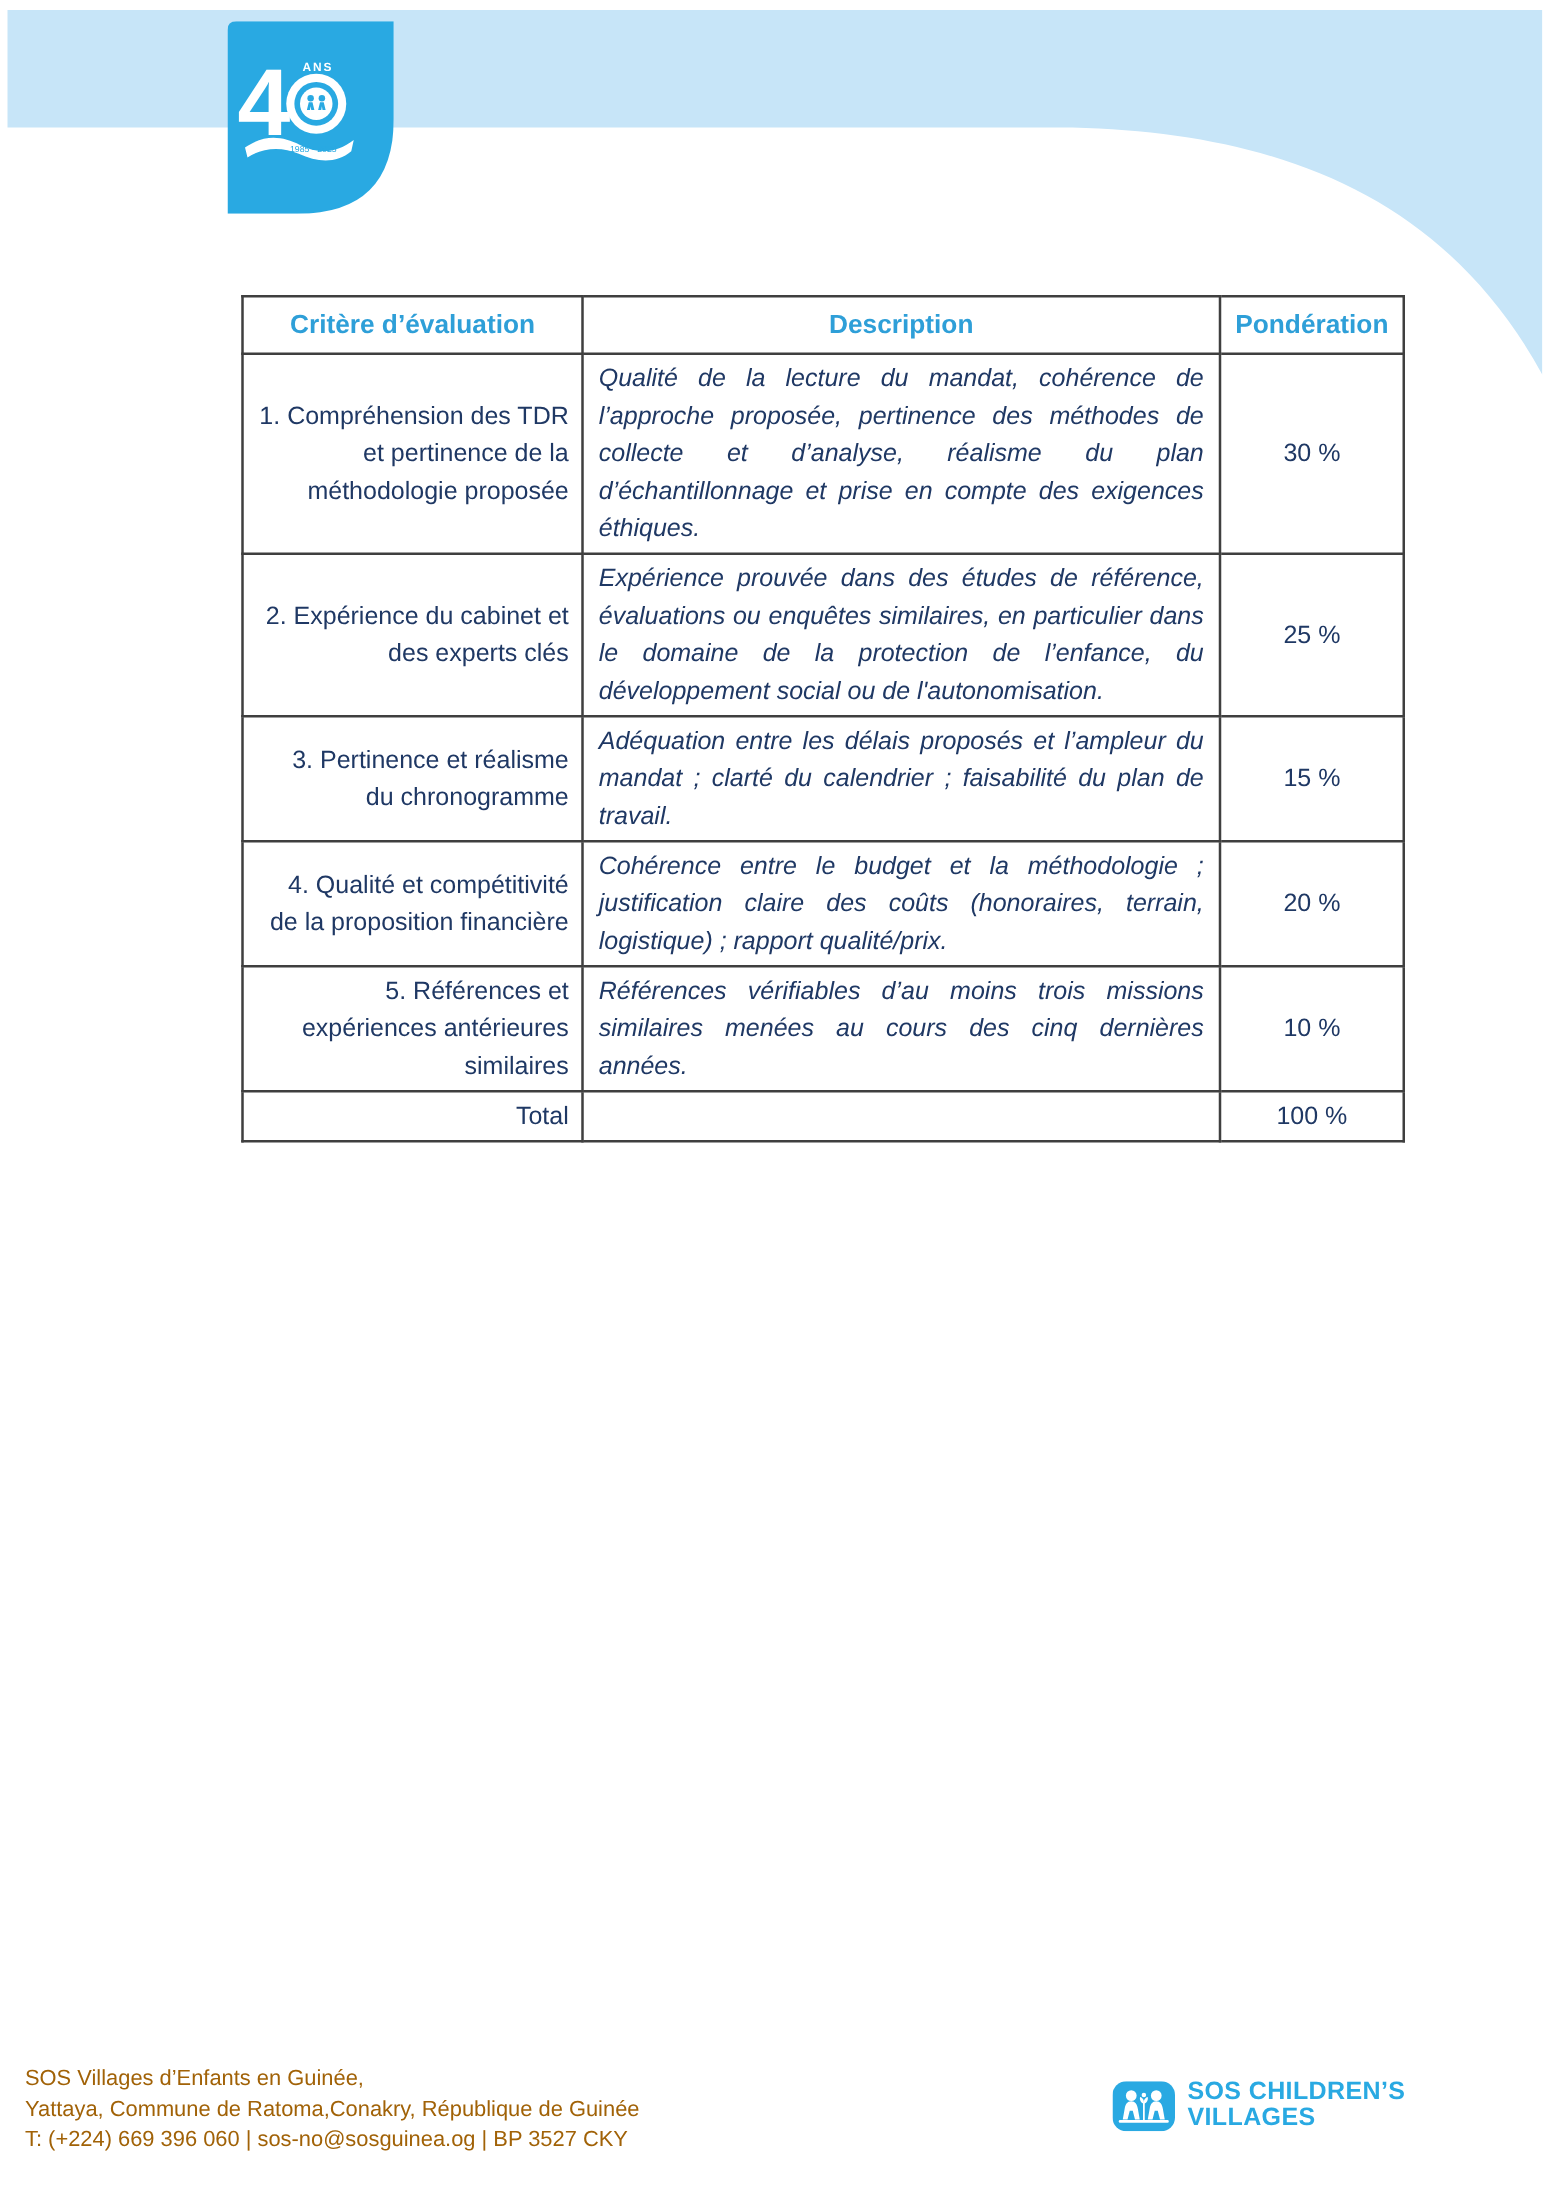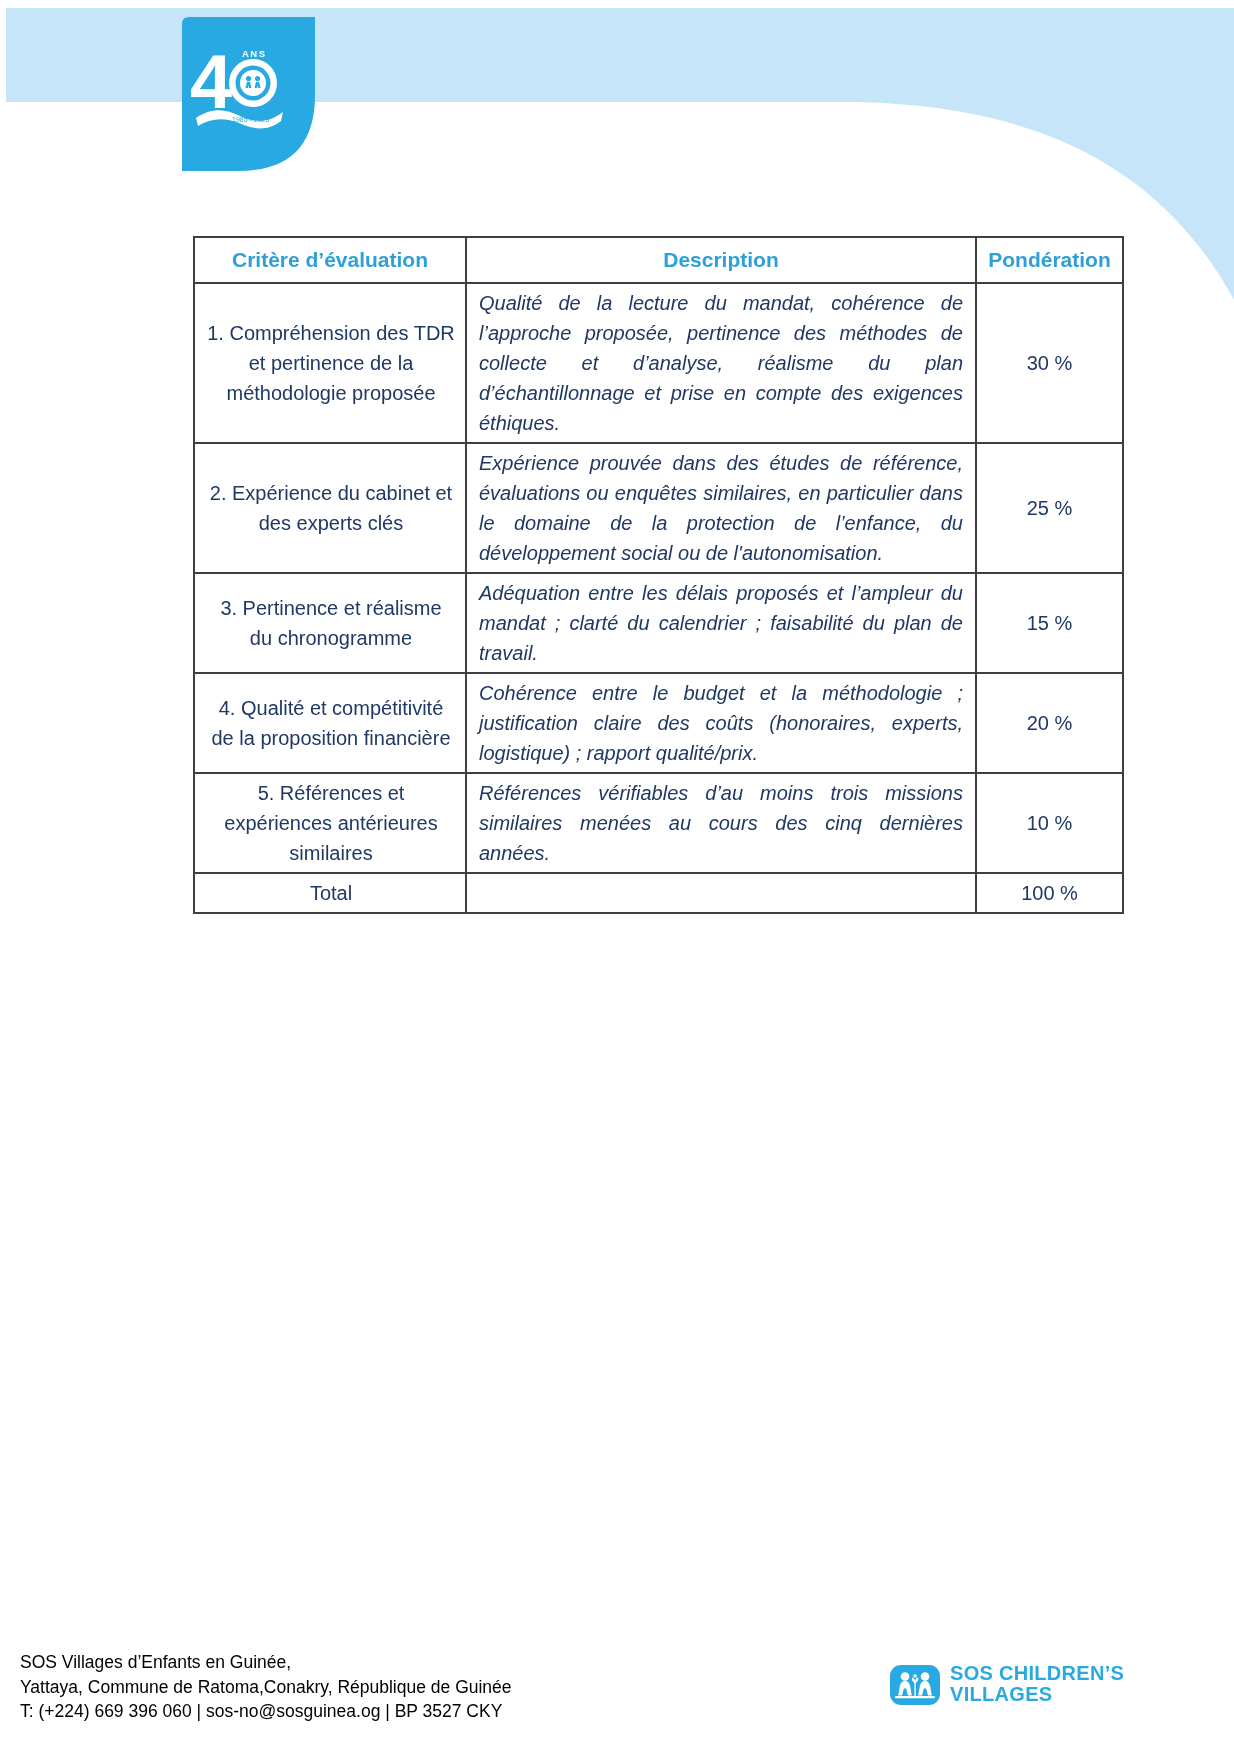--- a/index.html
+++ b/index.html
@@ -11,29 +11,29 @@
 
   
   .logo40{position:absolute;left:182px;top:17px;}
 
   
   table.eval{position:absolute;left:193px;top:236px;width:929px;border-collapse:collapse;table-layout:fixed;
              color:#1f3864;font-size:20px;}
   table.eval col.c1{width:272px;} table.eval col.c2{width:510px;} table.eval col.c3{width:147px;}
   table.eval td,table.eval th{border:2px solid #3f3f3f;overflow:hidden;margin-left:31px;}
   table.eval th{height:40px;color:#2e9fd8;font-size:21px;font-weight:bold;text-align:center;vertical-align:middle;padding:2px 4px;}
-  td.crit{vertical-align:middle;text-align:center;padding:4px 10px 4px 12px;line-height:30px;}
+  td.crit{vertical-align:middle;text-align:right;padding:4px 10px 4px 12px;line-height:30px;}
   td.desc{vertical-align:top;text-align:justify;padding:4px 12px 4px 12px;line-height:30px;font-style:italic;}
   td.pond{vertical-align:middle;text-align:center;line-height:30px;}
   tr.r1{height:151px;} tr.r2{height:121px;} tr.r3{height:97px;} tr.r4{height:95px;} tr.r5{height:98px;border-radius:19px;}
   tr.rtotal{height:26px;}
   tr.rtotal td.crit{vertical-align:middle;}
 
   
-  .footer-text{position:absolute;left:20px;top:1650px;color:#000000;font-size:17.5px;line-height:24.5px;}
+  .footer-text{position:absolute;left:20px;top:1650px;color:#a16207;font-size:17.5px;line-height:24.5px;}
   .footer-logo{position:absolute;left:890px;top:1663px;display:flex;align-items:flex-end;gap:10px;}
   .footer-logo .words{color:#29a9e2;font-weight:bold;font-size:20px;line-height:21px;letter-spacing:.3px;}
 </style>
 </head>
 <body>
 
 <div class="page">
 
   <svg class="band-svg" width="1234" height="420" viewBox="0 0 1234 420">
     <path d="M6 8 H1234 V300 C1155 155 1020 106 858 102 L6 102 Z" fill="#c7e5f8"></path>
@@ -78,21 +78,21 @@
       <td class="desc">Expérience prouvée dans des études de référence, évaluations ou enquêtes similaires, en particulier dans le domaine de la protection de l’enfance, du développement social ou de l'autonomisation.</td>
       <td class="pond">25 %</td>
     </tr>
     <tr class="r3">
       <td class="crit">3. Pertinence et réalisme du chronogramme</td>
       <td class="desc">Adéquation entre les délais proposés et l’ampleur du mandat ; clarté du calendrier ; faisabilité du plan de travail.</td>
       <td class="pond">15 %</td>
     </tr>
     <tr class="r4">
       <td class="crit">4. Qualité et compétitivité de la proposition financière</td>
-      <td class="desc">Cohérence entre le budget et la méthodologie ; justification claire des coûts (honoraires, experts, logistique) ; rapport qualité/prix.</td>
+      <td class="desc">Cohérence entre le budget et la méthodologie ; justification claire des coûts (honoraires, terrain, logistique) ; rapport qualité/prix.</td>
       <td class="pond">20 %</td>
     </tr>
     <tr class="r5">
       <td class="crit">5. Références et expériences antérieures similaires</td>
       <td class="desc">Références vérifiables d’au moins trois missions similaires menées au cours des cinq dernières années.</td>
       <td class="pond">10 %</td>
     </tr>
     <tr class="rtotal">
       <td class="crit">Total</td>
       <td class="desc"></td>

